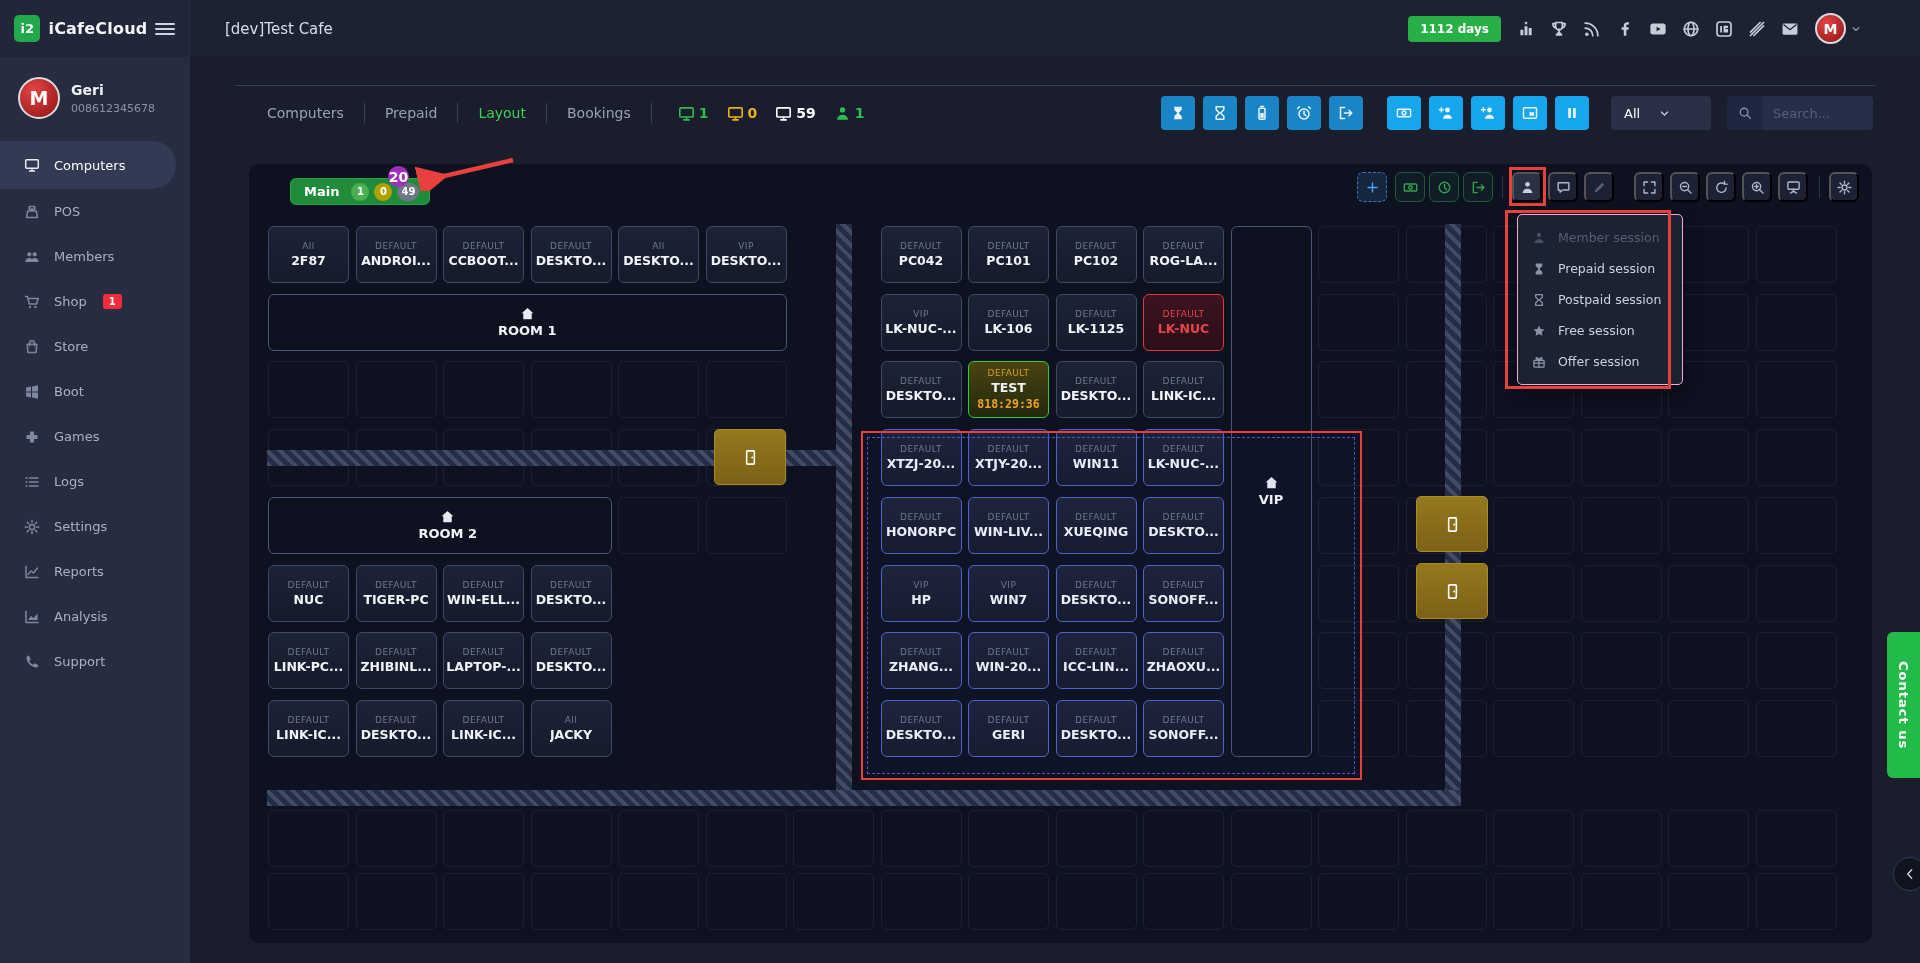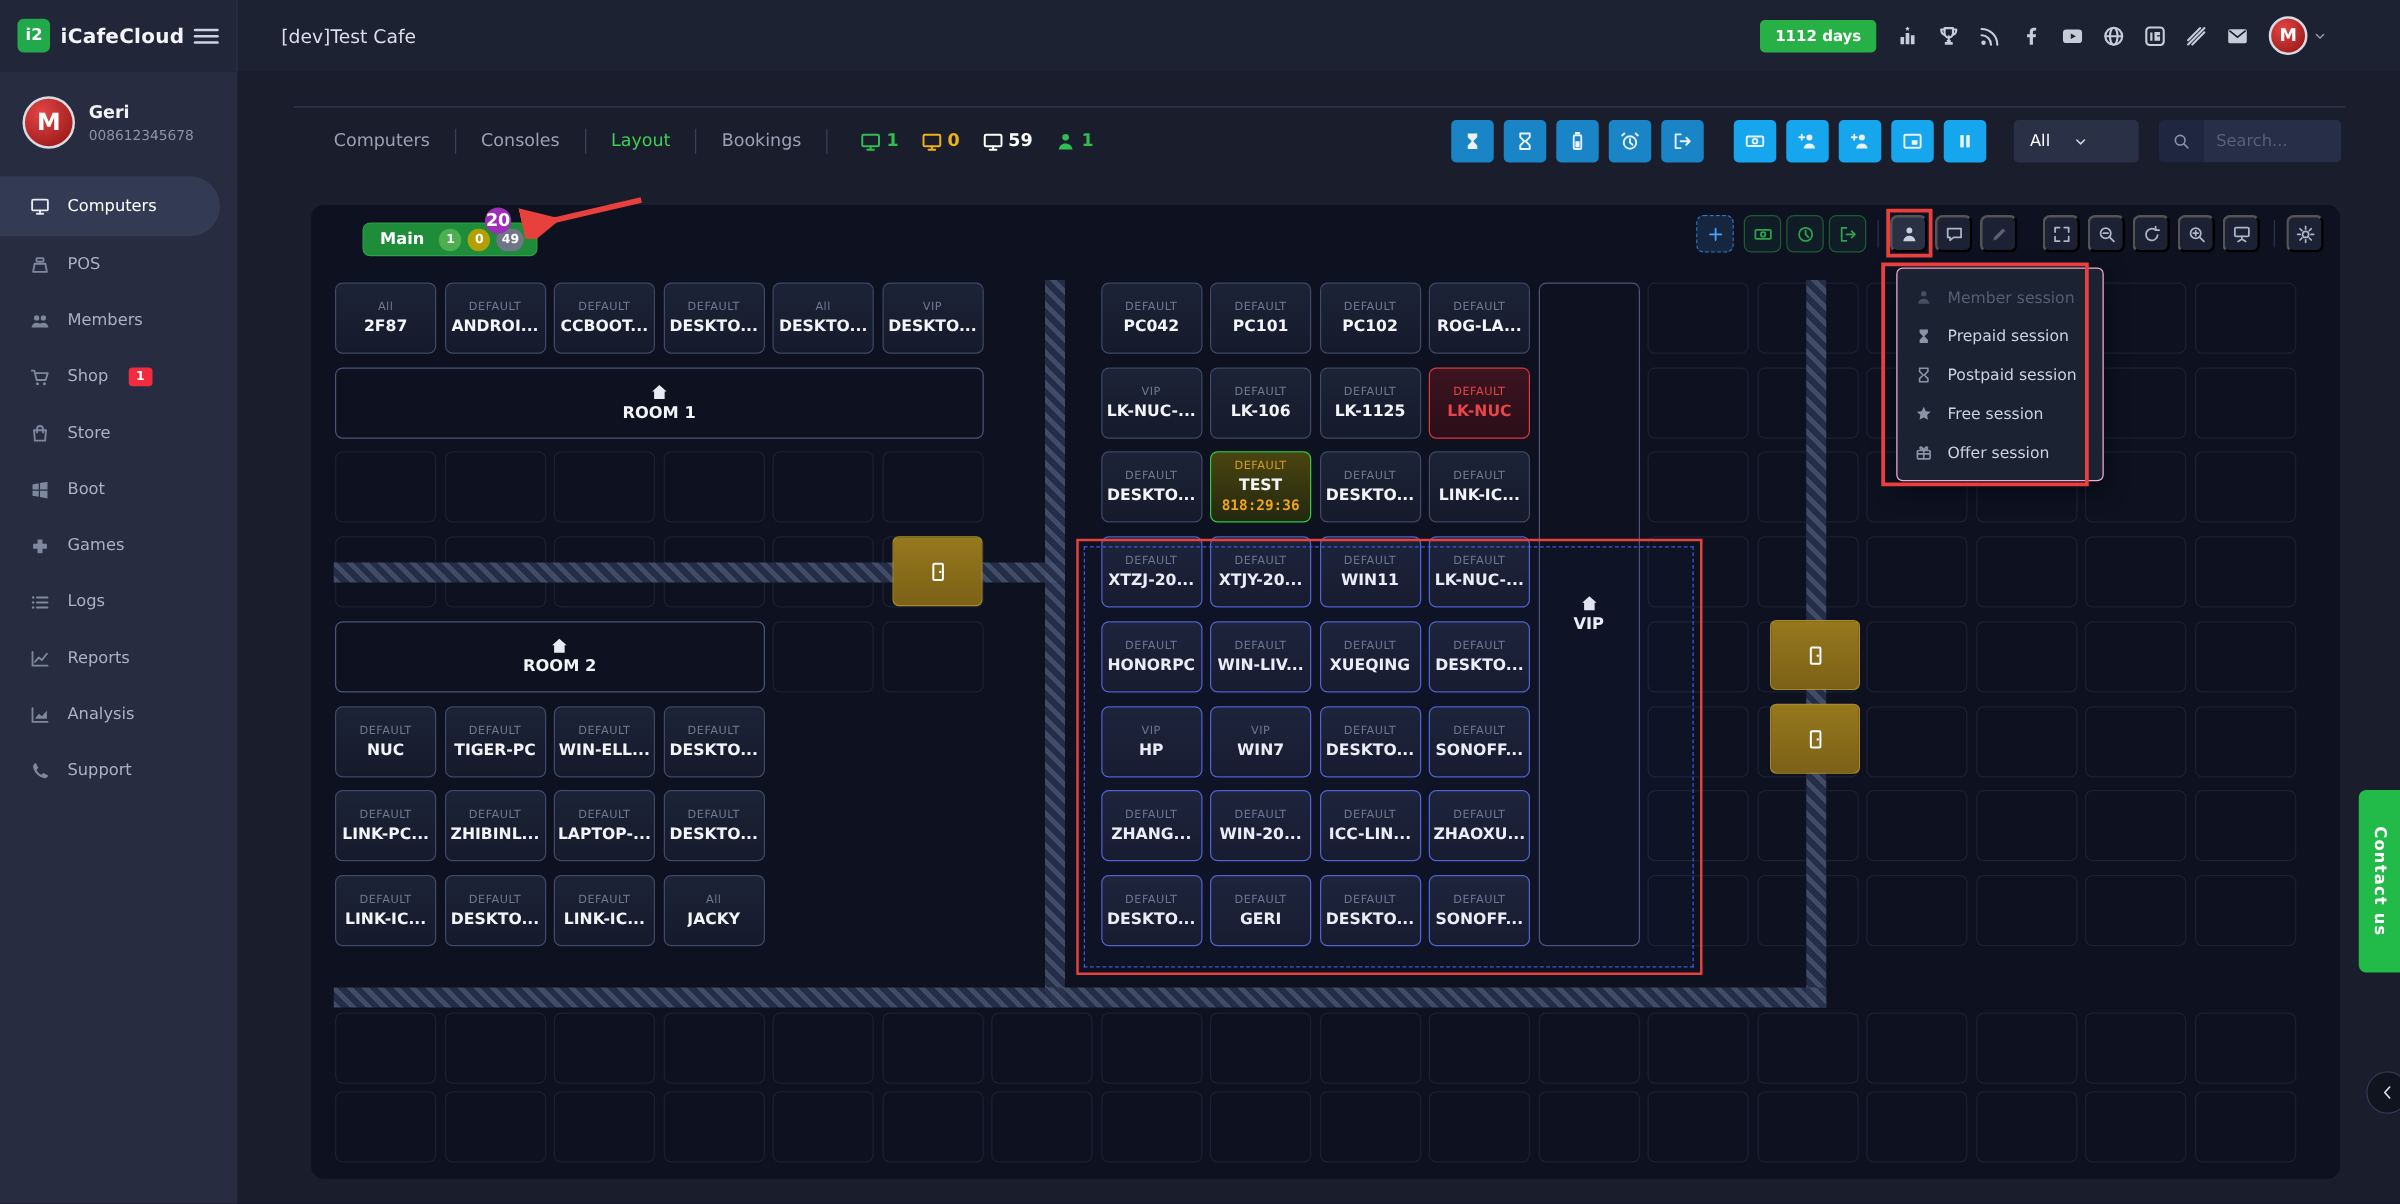--- a/index.html
+++ b/index.html
@@ -276,20 +276,29 @@
             <circle cx="2.5" cy="4" r="1" class="f"></circle>
             <circle cx="2.5" cy="8" r="1" class="f"></circle>
             <circle cx="2.5" cy="12" r="1" class="f"></circle>
           </svg>
         </span>
         <span>Logs</span>
       </div>
       <div class="nav-item">
         <span>
           <svg class="ic" style="width:16px;height:16px" viewBox="0 0 16 16">
+            <circle cx="8" cy="8" r="2.6" class="s"></circle>
+            <path class="s" d="M8 1.2v2.2M8 12.6v2.2M1.2 8h2.2M12.6 8h2.2M3.2 3.2l1.6 1.6M11.2 11.2l1.6 1.6M12.8 3.2l-1.6 1.6M4.8 11.2l-1.6 1.6"></path>
+          </svg>
+        </span>
+        <span>Settings</span>
+      </div>
+      <div class="nav-item">
+        <span>
+          <svg class="ic" style="width:16px;height:16px" viewBox="0 0 16 16">
             <path class="s" d="M2 2.5v11h12"></path>
             <path class="s" d="M4 10.5l3-3.5 2.5 2L13.5 4"></path>
           </svg>
         </span>
         <span>Reports</span>
       </div>
       <div class="nav-item">
         <span>
           <svg class="ic" style="width:16px;height:16px" viewBox="0 0 16 16">
             <path class="s" d="M2 2.5v11h12"></path>
@@ -307,21 +316,21 @@
         <span>Support</span>
       </div>
     </div>
 </div>
 
 <div class="main">
   <div class="topline"></div>
   <div class="tabrow">
     <span id="tabs" style="display:flex;align-items:center;">
         <span class="tab">Computers</span>
-        <span class="tab">Consoles</span>
+        <span class="tab">Prepaid</span>
         <span class="tab active">Layout</span>
         <span class="tab">Bookings</span>
       </span>
     <span class="statuses" id="statuses">
         <span class="stat" style="color: rgb(47, 190, 79);">
           <span>
             <svg class="ic" style="width:17px;height:17px" viewBox="0 0 16 16">
               <rect x="1.7" y="2.7" width="12.6" height="8.6" rx="1" class="s"></rect>
               <path class="s" d="M5.5 14h5M8 11.5V14"></path>
             </svg>

